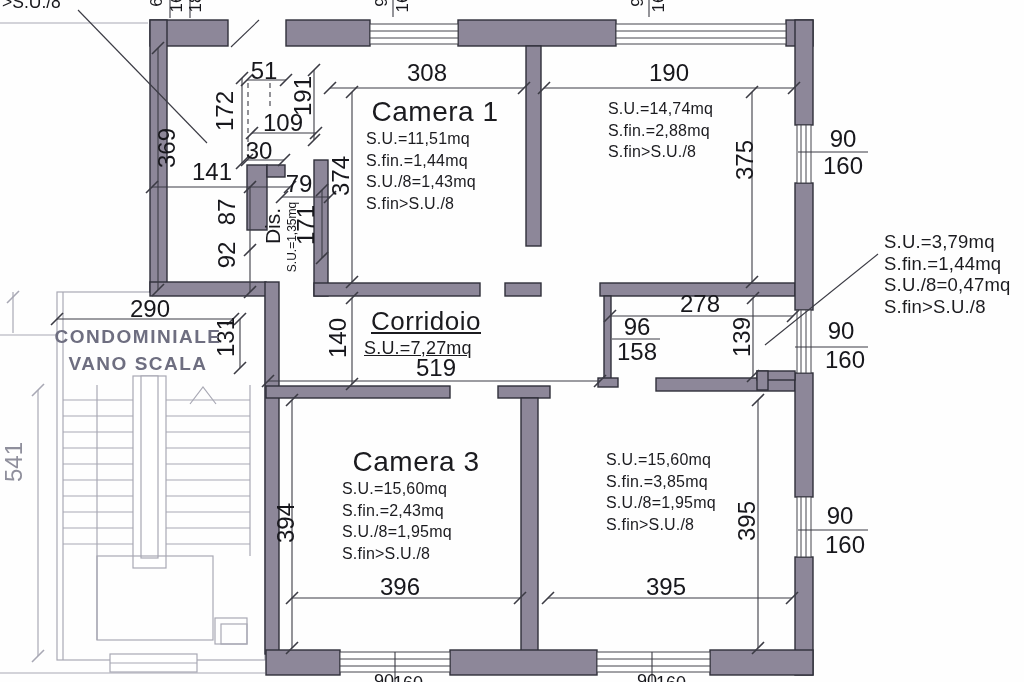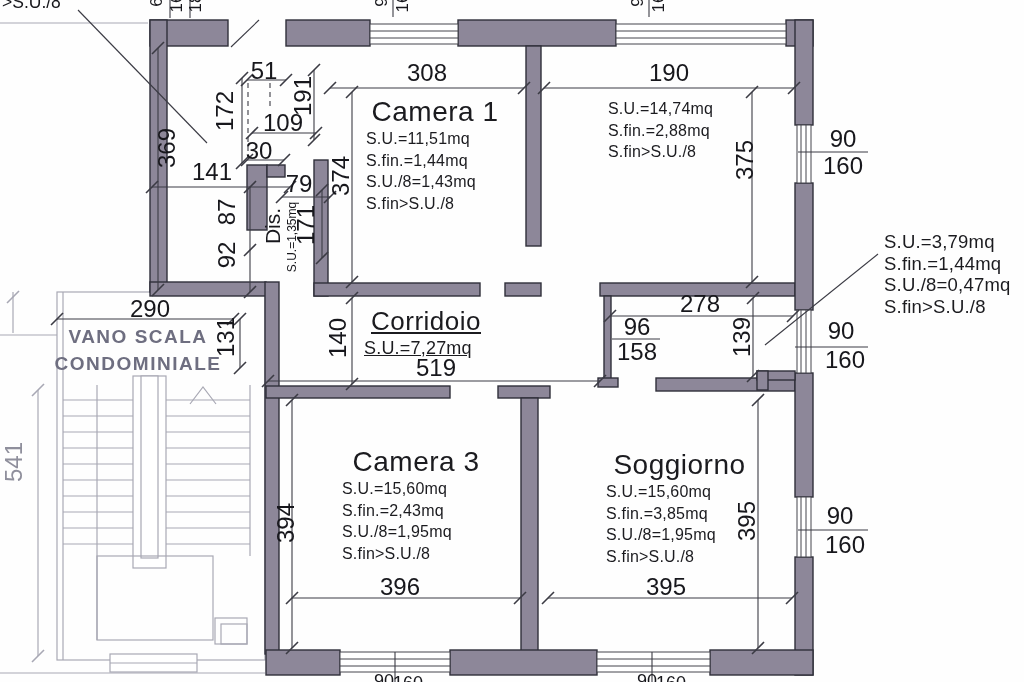--- a/index.html
+++ b/index.html
@@ -279,21 +279,20 @@
     <div class="rt">Camera 3</div>
     <div class="rl" style="padding-left:12px">
       <div>S.U.=15,60mq</div>
       <div>S.fin.=2,43mq</div>
       <div>S.U./8=1,95mq</div>
       <div>S.fin&gt;S.U./8</div>
     </div>
   </div>
 
   <div class="room" style="left:592px;top:449px;width:175px">
-    <div class="rt">Soggiorno</div>
     <div class="rl" style="padding-left:14px">
       <div>S.U.=15,60mq</div>
       <div>S.fin.=3,85mq</div>
       <div>S.U./8=1,95mq</div>
       <div>S.fin&gt;S.U./8</div>
     </div>
   </div>
 
   <div class="room cucina" style="left:870px;top:231px;width:130px">
     <div class="rl" style="padding-left:14px">
@@ -305,22 +304,22 @@
   </div>
 
   <div class="room corr" style="left:356px;top:306px;width:140px">
     <div class="rt">Corridoio</div>
     <div class="rl" style="padding-left:8px">
       <div>S.U.=7,27mq</div>
     </div>
   </div>
 
   <div class="vano" style="left:50px;top:323px;width:176px">
+    <div>CONDOMINIALE</div>
     <div>VANO SCALA</div>
-    <div>CONDOMINIALE</div>
   </div>
 
   <div class="partial-tl" style="left:2px;top:-8px">&gt;S.U./8</div>
   <div class="vl sm" style="left:157px;top:2px">6</div>
   <div class="vl sm" style="left:177px;top:3px">16</div>
   <div class="vl sm" style="left:196px;top:3px">18</div>
   <div class="vl sm" style="left:382px;top:2px">9</div>
   <div class="vl sm" style="left:403px;top:3px">16</div>
   <div class="vl sm" style="left:638px;top:2px">9</div>
   <div class="vl sm" style="left:659px;top:3px">16</div>

